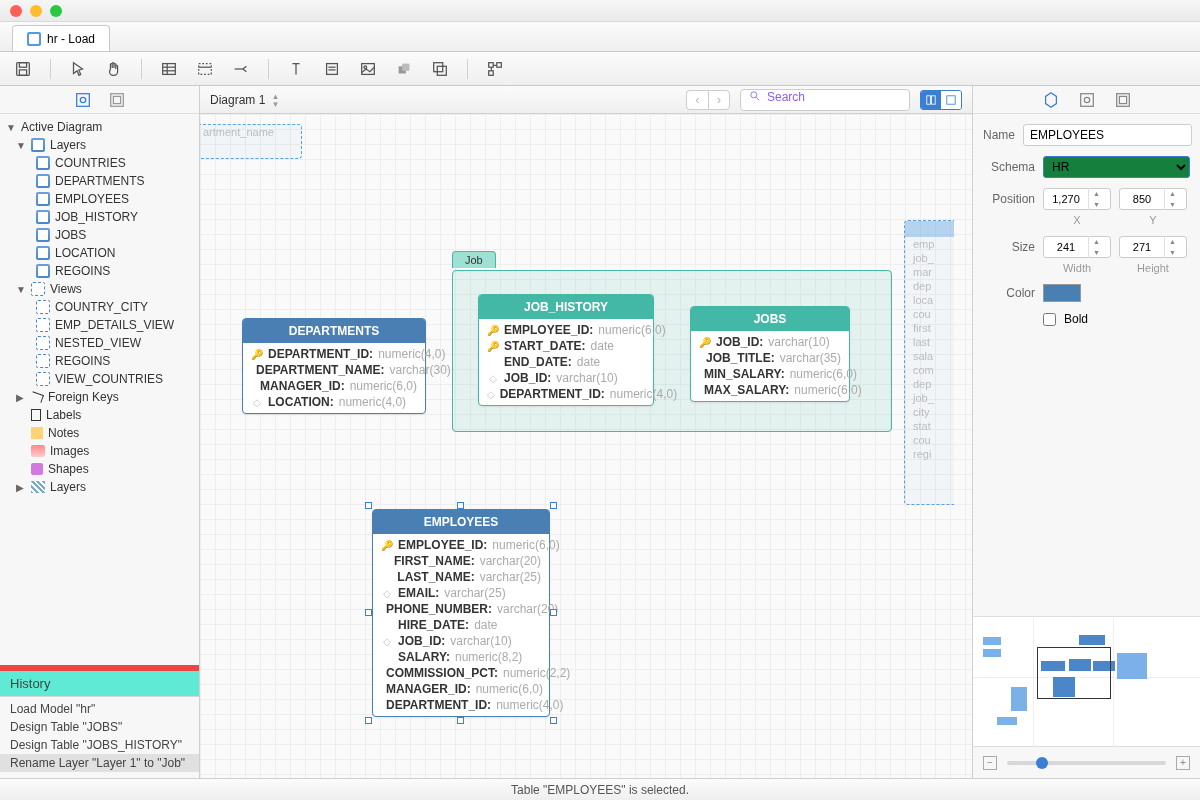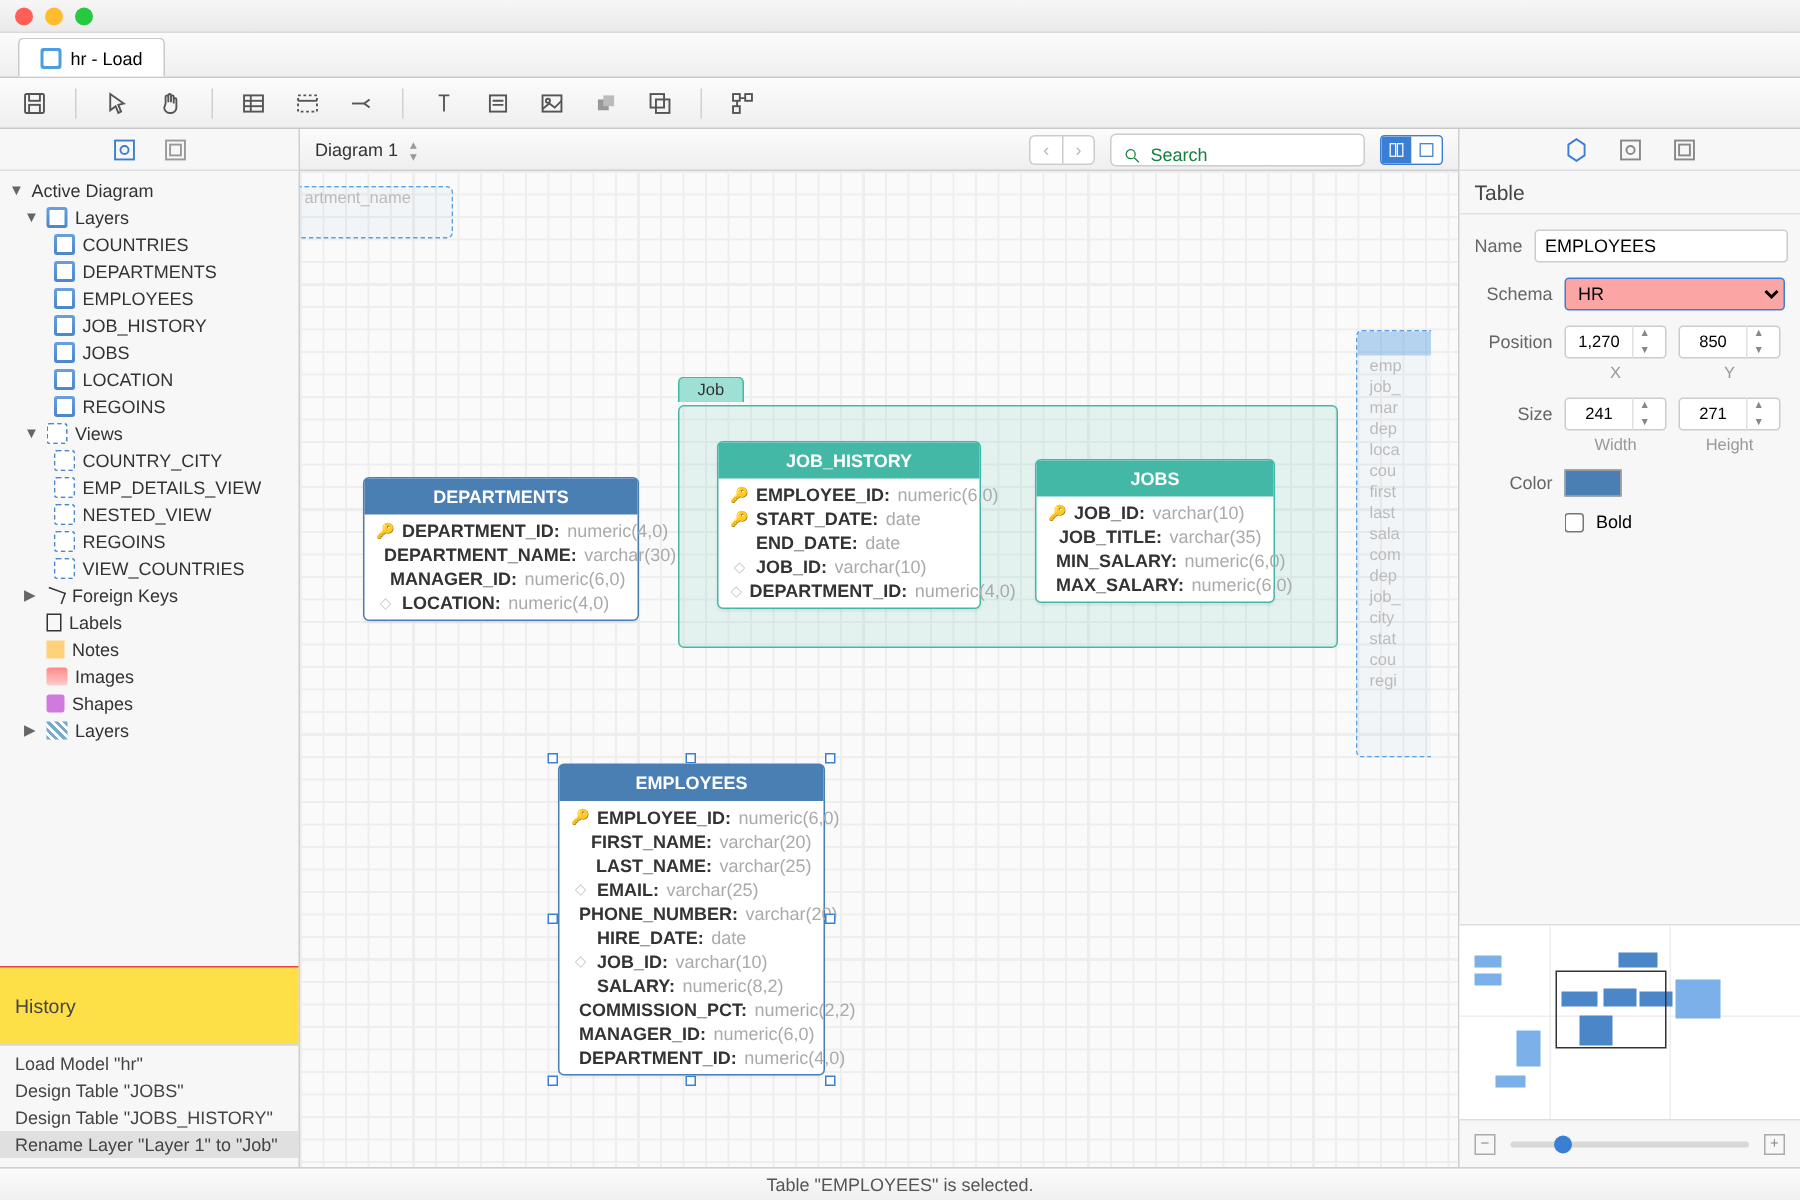--- a/index.html
+++ b/index.html
@@ -38,35 +38,35 @@
 .tree-item .ticon { width: 14px; height: 14px; }
 .ticon.table { background: linear-gradient(#6aa0e0,#4a86c8); border-radius: 2px; position: relative; }
 .ticon.table::after { content:""; position:absolute; inset:2px; background:#fff; }
 .ticon.view { background: #fff; border: 1.5px dashed #4a86c8; border-radius: 2px; }
 .ticon.fk { border-top: 1.5px solid #333; border-right: 1.5px solid #333; width: 12px; height: 8px; transform: rotate(20deg); }
 .ticon.label { border: 1.5px solid #333; width: 10px; height: 12px; }
 .ticon.note { background: #ffd27a; width: 12px; height: 12px; }
 .ticon.image { background: linear-gradient(#f88,#fcc); width: 14px; height: 12px; border-radius: 2px; }
 .ticon.shape { background: #d07adf; width: 12px; height: 12px; border-radius: 2px; }
 .ticon.layer { background: repeating-linear-gradient(45deg,#7ac,#7ac 2px,#fff 2px,#fff 4px); width: 14px; height: 12px; }
-.history-hdr { background: #fde047; border-top: 1px solid #ef4444; border-bottom: 1px solid #d6d6d6; padding: 18px 10px; font-size: 13px; color: #444; }
+.history-hdr { background: #5eead4; border-top: 6px solid #ef4444; border-bottom: 1px solid #d6d6d6; padding: 5px 10px; font-size: 13px; color: #444; }
 .history-list { padding: 3px 0 6px; }
 .history-list div { padding: 2px 10px; color: #444; cursor: pointer; }
 .history-list div.sel { background: #e0e0e0; }
 
 
 .center { flex: 1; display: flex; flex-direction: column; min-width: 0; }
 .canvas-toolbar { height: 28px; background: linear-gradient(#fbfbfb,#efefef); border-bottom: 1px solid #cfcfcf; display: flex; align-items: center; padding: 0 10px; gap: 10px; }
 .diag-sel { display: flex; align-items: center; gap: 8px; color: #333; }
 .ct-spacer { flex: 1; }
 .nav-btn { border: 1px solid #ccc; background: #fff; border-radius: 3px; height: 20px; width: 22px; display: flex; align-items: center; justify-content: center; color: #b5b5b5; }
 .nav-pill{display:flex;}
 .nav-pill .nav-btn:first-child{border-radius:4px 0 0 4px; border-right:none;}
 .nav-pill .nav-btn:last-child{border-radius:0 4px 4px 0;}
-.search-box { border: 1px solid #ccc; background: #fff; border-radius: 4px; height: 22px; width: 170px; display: flex; align-items: flex-end; padding: 0 8px; color: #15803d; gap: 6px; }
+.search-box { border: 1px solid #ccc; background: #fff; border-radius: 4px; height: 22px; width: 170px; display: flex; align-items: flex-start; padding: 0 8px; color: #8b5cf6; gap: 6px; }
 .view-toggle { display: flex; border: 1px solid #3a7fd4; border-radius: 3px; overflow: hidden; }
 .view-toggle div { width: 20px; height: 18px; display:flex;align-items:center;justify-content:center; }
 .view-toggle .on { background: #3a7fd4; color:#fff; }
 .view-toggle .off { background:#fff; color:#3a7fd4; }
 
 .canvas-wrap { flex: 1; position: relative; overflow: hidden; background: #fafafa; }
 .grid { position: absolute; inset: 0; background-image: linear-gradient(#eee 1px, transparent 1px), linear-gradient(90deg, #eee 1px, transparent 1px), linear-gradient(#e0e0e0 1px, transparent 1px), linear-gradient(90deg, #e0e0e0 1px, transparent 1px); background-size: 15px 15px, 15px 15px, 75px 75px, 75px 75px; }
 
 
 .ent { position: absolute; background: #fff; border: 1.5px solid #4a7fb3; border-radius: 4px; box-shadow: 0 1px 2px rgba(0,0,0,0.08); }
@@ -96,21 +96,21 @@
 
 
 .sidebar-right { width: 228px; background: #f7f7f7; border-left: 1px solid #cfcfcf; display: flex; flex-direction: column; }
 .sr-toolbar { height: 28px; display: flex; align-items: center; justify-content: center; gap: 18px; border-bottom: 1px solid #dedede; color:#888; }
 .sr-toolbar .active{ color:#3a7fd4; }
 .sr-section-title { padding: 6px 10px; font-size: 14px; color: #444; border-bottom: 1px solid #e2e2e2; }
 .sr-body { padding: 10px 10px; display: flex; flex-direction: column; gap: 10px; }
 .sr-row { display: flex; align-items: center; gap: 8px; }
 .sr-row label { width: 52px; text-align: right; color: #666; font-size: 12px; }
 .sr-row input[type=text] { flex: 1; height: 22px; border: 1px solid #ccc; border-radius: 3px; padding: 0 6px; font-size: 12px; background:#fff; }
-.sr-row select { flex: 1; height: 22px; border: 1px solid #3a7fd4; border-radius: 3px; padding: 0 4px; font-size: 12px; background:#fca5a5; }
+.sr-row select { flex: 1; height: 22px; border: 1px solid #3a7fd4; border-radius: 3px; padding: 0 4px; font-size: 12px; background:#15803d; }
 .spin { display:flex; align-items:center; border:1px solid #ccc; border-radius:3px; background:#fff; height:22px; width:68px; }
 .spin input { border:none; width:44px; text-align:center; font-size:11px; outline:none; }
 .spin .arrows { width:16px; display:flex; flex-direction:column; border-left:1px solid #e0e0e0; }
 .spin .arrows span { height:11px; font-size:7px; color:#888; text-align:center; line-height:11px; cursor:pointer;}
 .sub-labels { display:flex; gap:8px; padding-left:60px; margin-top:-6px; }
 .sub-labels span { width:68px; text-align:center; color:#999; font-size:11px; }
 .color-swatch { width:38px; height:18px; background:#4a7fb3; border:1px solid #999; }
 .sr-minimap { border-top: 1px solid #dedede; padding: 0; position: relative; height: 130px; background:#fff; margin: 0; }
 .sr-mm-box { position:absolute; background:#4a86c8; }
 .sr-mm-view { position:absolute; border:1px solid #333; }
@@ -603,21 +603,20 @@
           </svg>
         <svg width="18" height="18" viewBox="0 0 20 20">
             <rect x="3" y="3" width="14" height="14"></rect>
             <circle cx="10" cy="10" r="3"></circle>
           </svg>
         <svg width="18" height="18" viewBox="0 0 20 20">
             <rect x="3" y="3" width="14" height="14"></rect>
             <rect x="6" y="6" width="8" height="8"></rect>
           </svg>
       </div>
-      <div class="sr-section-title">Table</div>
       <div class="sr-body">
         <div class="sr-row">
           <label>Name</label>
           <input type="text" value="EMPLOYEES" style="">
         </div>
         <div class="sr-row">
           <label>Schema</label>
           <select><option>HR</option></select>
         </div>
         <div class="sr-row">

